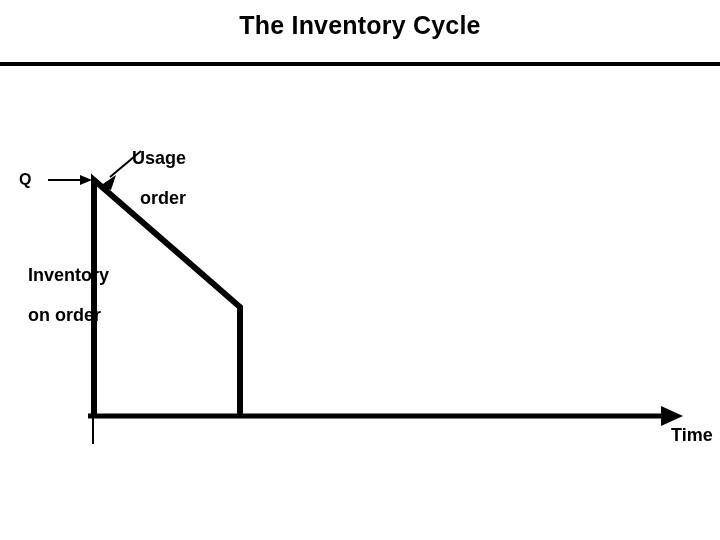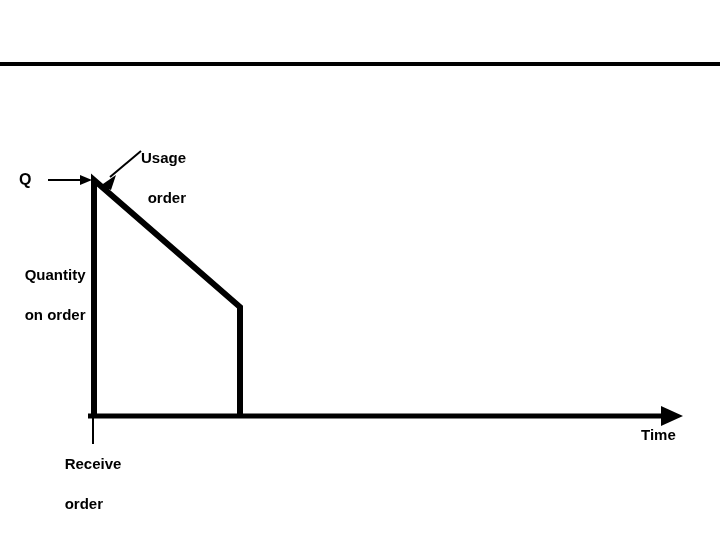--- a/index.html
+++ b/index.html
@@ -44,21 +44,21 @@
   }
   svg.diagram {
     position: absolute;
     left: 0;
     top: 0;
     width: 720px;
     height: 540px;
   }
   .lbl {
     position: absolute;
-    font-size: 15px;
+    font-size: 18px;
     font-weight: bold;
     line-height: 20px;
     color: #000000;
     white-space: pre;
   }
   .lbl-usage {
     left: 96px;
     top: 128px;
     width: 90px;
     text-align: right;
@@ -72,30 +72,31 @@
     left: 8px;
     top: 245px;
     text-align: left;
   }
   .lbl-receive {
     left: 48px;
     top: 434px;
     text-align: left;
   }
   .lbl-time {
-    left: 641px;
+    left: 671px;
     top: 425px;
     text-align: left;
   }
 </style>
 </head>
 <body>
 
 <div id="slide">
 
+  <div class="title">The Inventory Cycle</div>
 
   <div class="rule"></div>
 
   <svg class="diagram" viewBox="0 0 720 540" aria-hidden="true">
 
     <line x1="88" y1="416" x2="672" y2="416" stroke="#000000" stroke-width="5"></line>
     <polygon points="683,416 661,406 661,426" fill="#000000"></polygon>
 
     <polyline points="94,417 94,180 240,307 240,417" fill="none" stroke="#000000" stroke-width="6" stroke-linecap="butt" stroke-linejoin="miter"></polyline>
 
@@ -109,24 +110,20 @@
   </svg>
 
   <div class="lbl lbl-usage">
     <span>Usage</span><br>
     <span>order</span>
   </div>
 
   <div class="lbl lbl-q">Q</div>
 
   <div class="lbl lbl-quantity">
-    <span>Quantity</span><br>
+    <span>Inventory</span><br>
     <span>on order</span>
   </div>
 
-  <div class="lbl lbl-receive">
-    <span>Receive</span><br>
-    <span>order</span>
-  </div>
 
   <div class="lbl lbl-time">Time</div>
 
 </div>
 
 </body></html>

